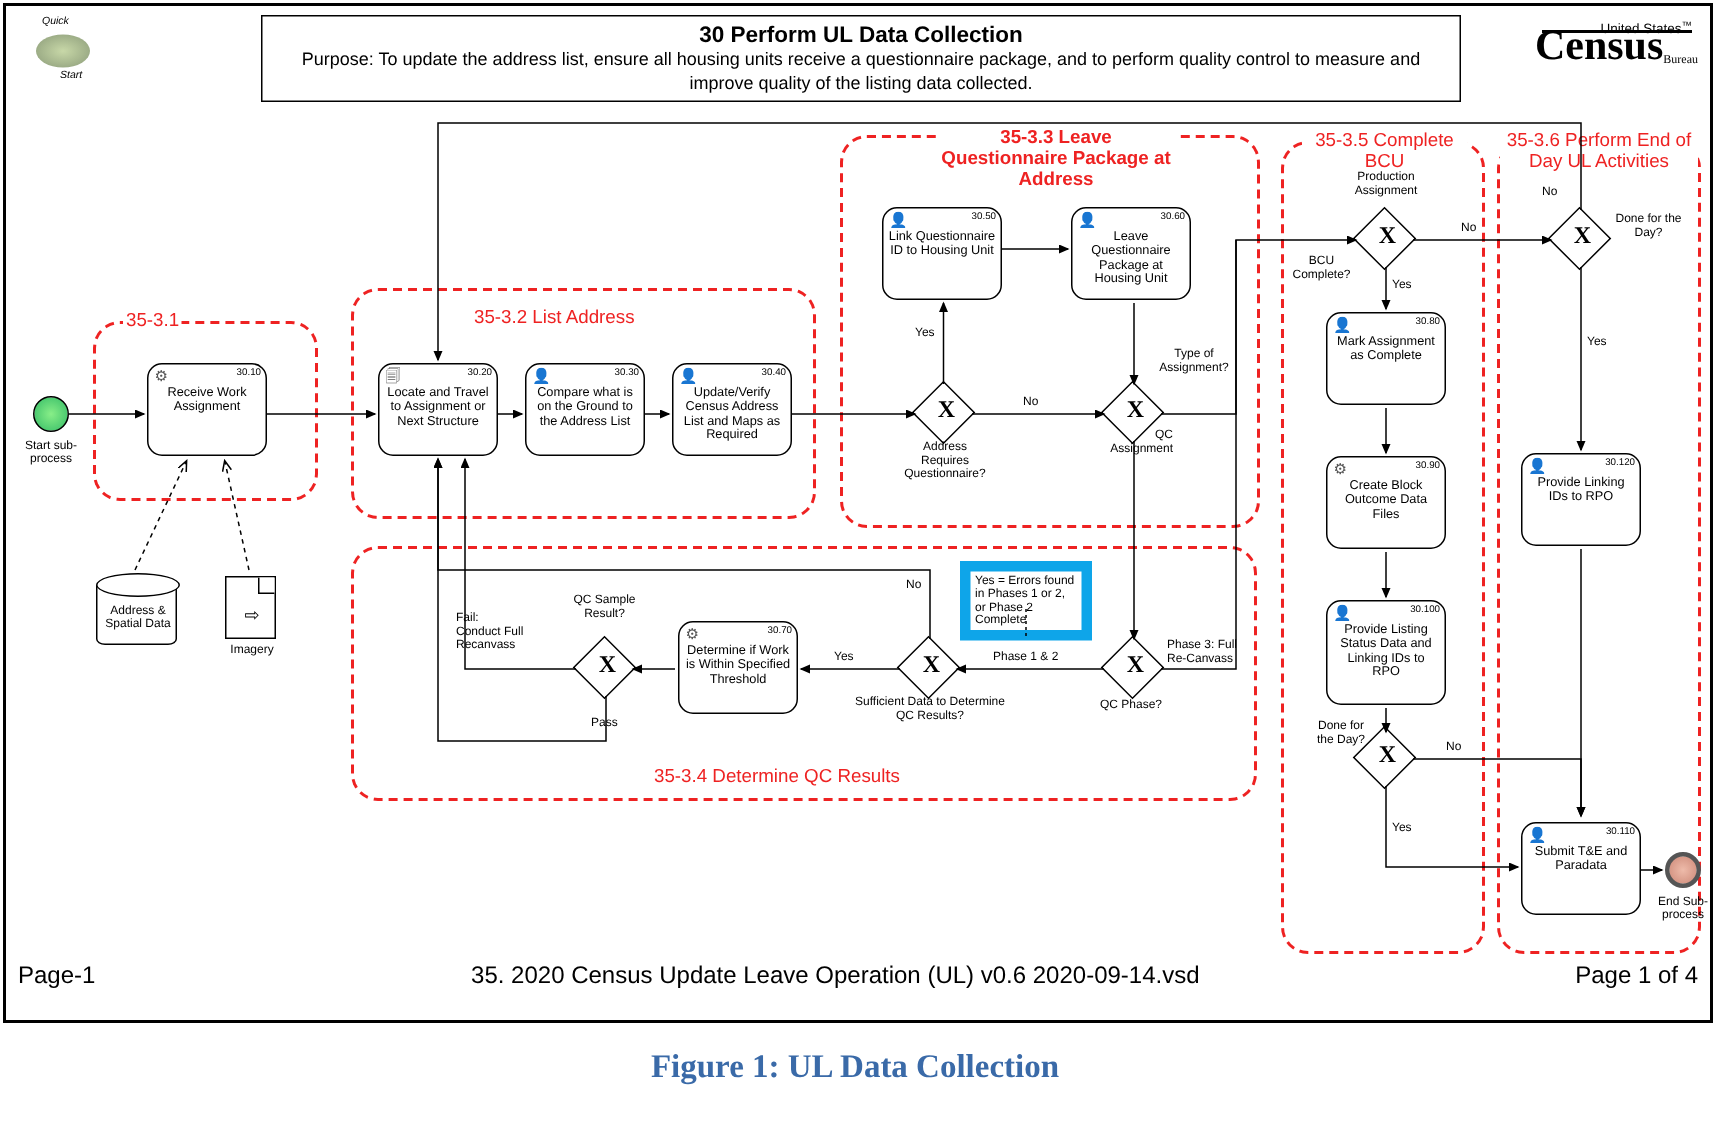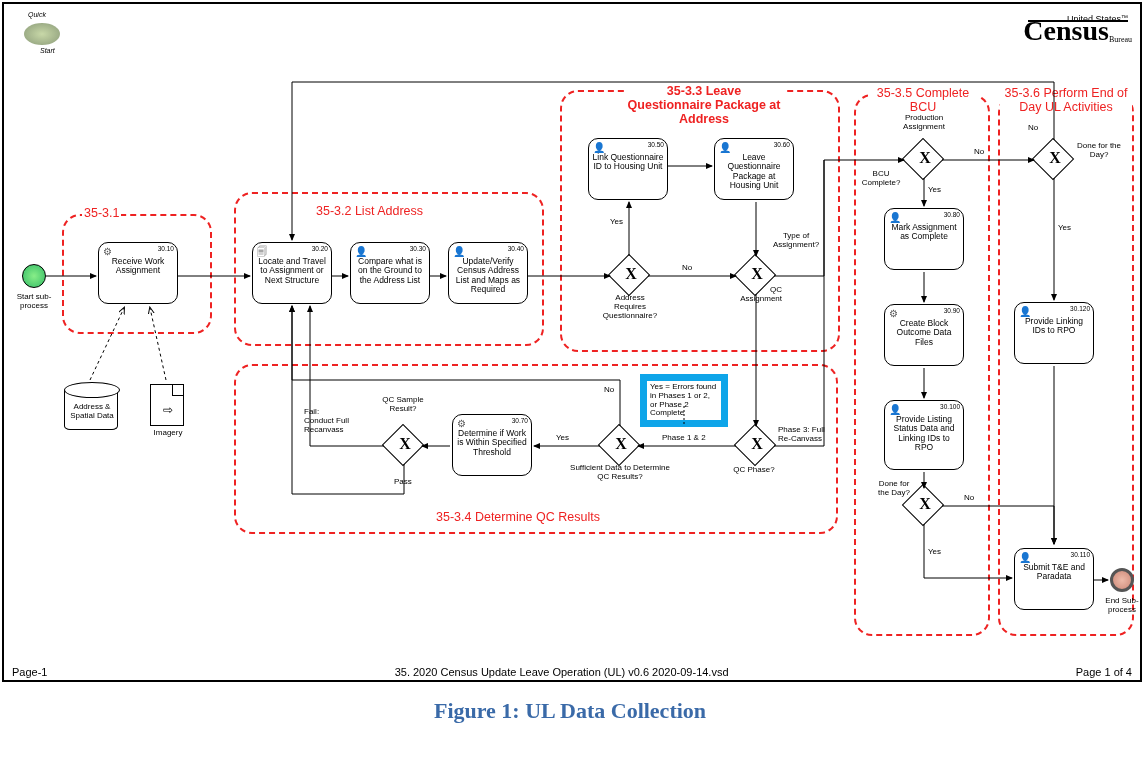--- a/index.html
+++ b/index.html
@@ -15,21 +15,21 @@
   .census-logo .ut { font-size: 9px; position: relative; top: 6px; right: 4px; }
   .census-logo .cw { font-size: 28px; font-weight: bold; font-family: Georgia, 'Times New Roman', serif; line-height: 0.9; }
   .census-logo .cw span.bu { font-size: 8px; font-weight: normal; vertical-align: bottom; margin-top: 22px; }
   .census-logo .tm { font-size: 7px; vertical-align: top; }
   .census-logo .line { border-top: 2px solid #000; width: 100px; position: absolute; right: 4px; top: 12px; }
 
   .viz { position: absolute; top: 7px; left: 10px; width: 60px; height: 50px; }
   .viz .stx { font-size: 7px; font-style: italic; position: absolute; }
   .viz .bub { position: absolute; width: 36px; height: 22px; border-radius: 50%; background: radial-gradient(#c8d8a8, #8a9a78); top: 12px; left: 10px; }
 
-  .footer { position: absolute; bottom: 2px; left: 0; right: 0; font-size: 11px; padding: 0 8px; display: flex; justify-content: space-between; }
+  .footer { position: absolute; bottom: 20px; left: 0; right: 0; font-size: 16px; padding: 0 8px; display: flex; justify-content: space-between; }
 
   .canvas { position: absolute; top: 70px; left: 0; right: 0; bottom: 24px; }
 
   .group {
     position: absolute; border: 2px dashed #e22; border-radius: 18px; 
   }
   .group-label {
     position: absolute; color: #e22; font-size: 12.5px; text-align: center;
     background: #fff; padding: 0 2px;
   }
@@ -86,20 +86,24 @@
 <body>
 
 <div class="outer">
 
   <div class="viz">
     <span class="stx" style="top:0;left:14px;">Quick</span>
     <div class="bub"></div>
     <span class="stx" style="top:36px;left:26px;">Start</span>
   </div>
 
+  <div class="header-title">
+    <div class="t1">30 Perform UL Data Collection</div>
+    <div class="t2">Purpose: To update the address list, ensure all housing units receive a questionnaire package, and to perform quality control to measure and improve quality of the listing data collected.</div>
+  </div>
 
   <div class="census-logo">
     <div class="ut"><span>United States</span><span class="tm">™</span></div>
     <div class="line"></div>
     <div class="cw"><span>Census</span><span class="bu">Bureau</span></div>
   </div>
 
   <div class="canvas">
 
     <div class="group" style="top:140px; left:58px; width:150px; height:120px;"></div>

